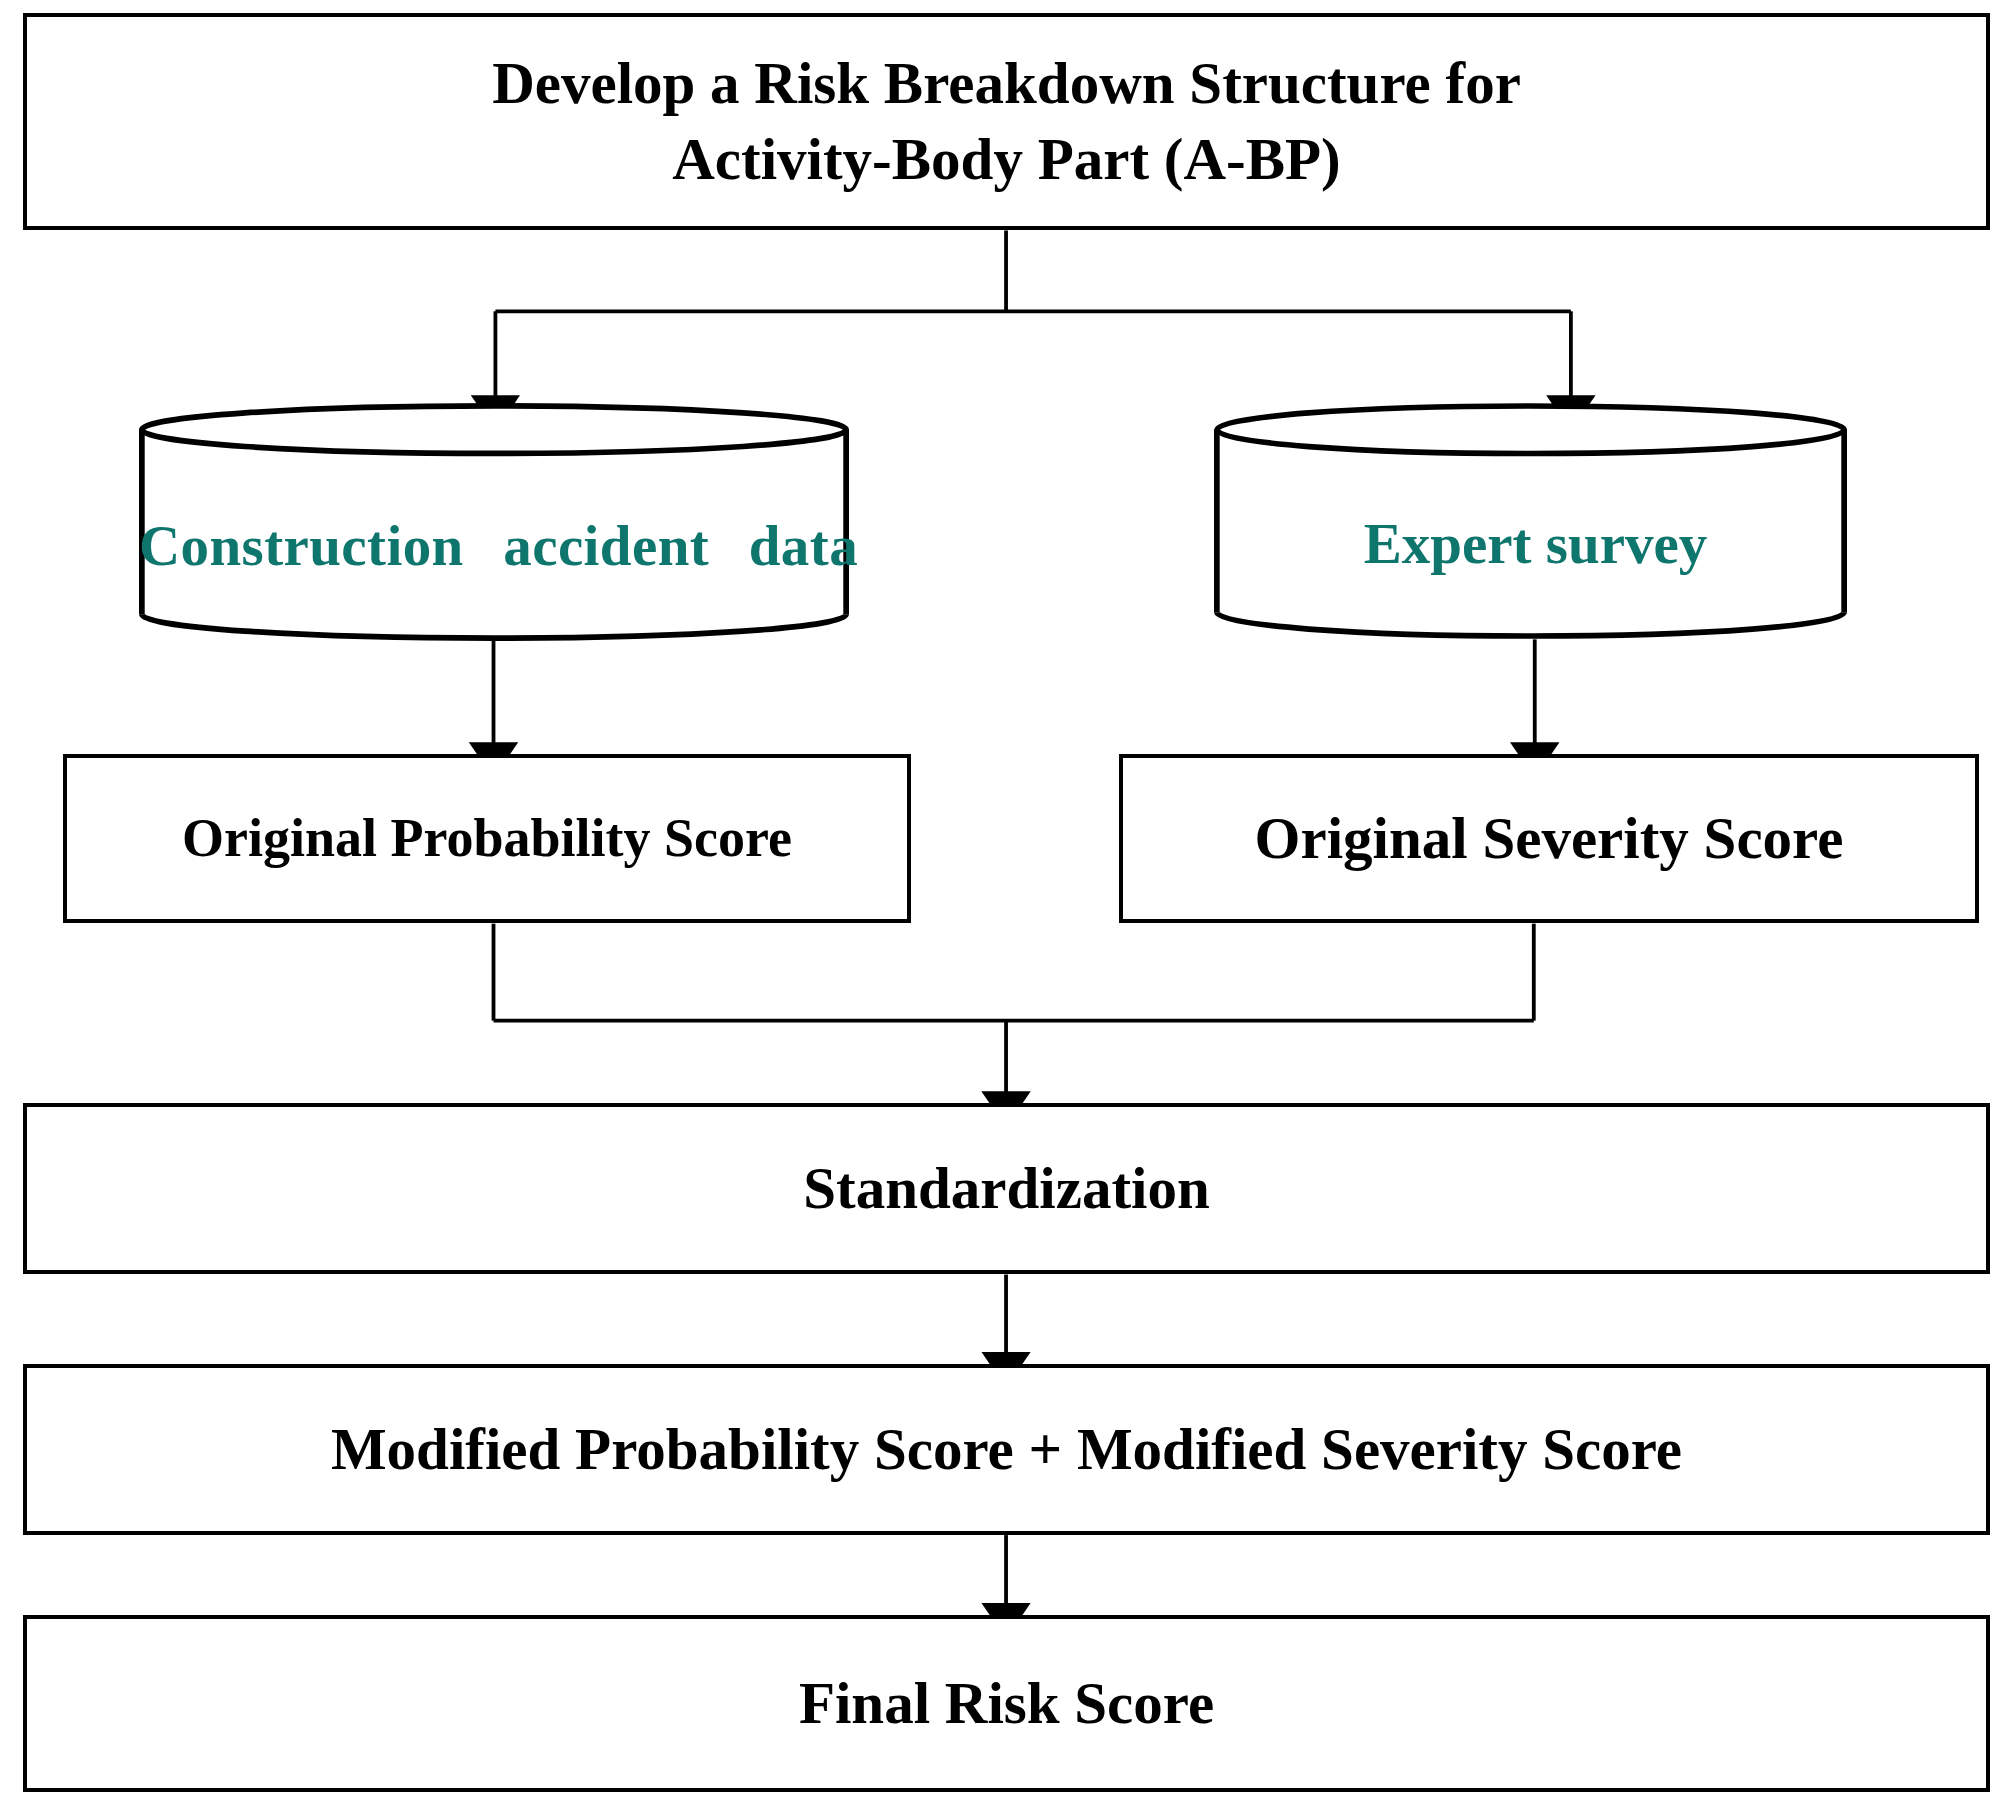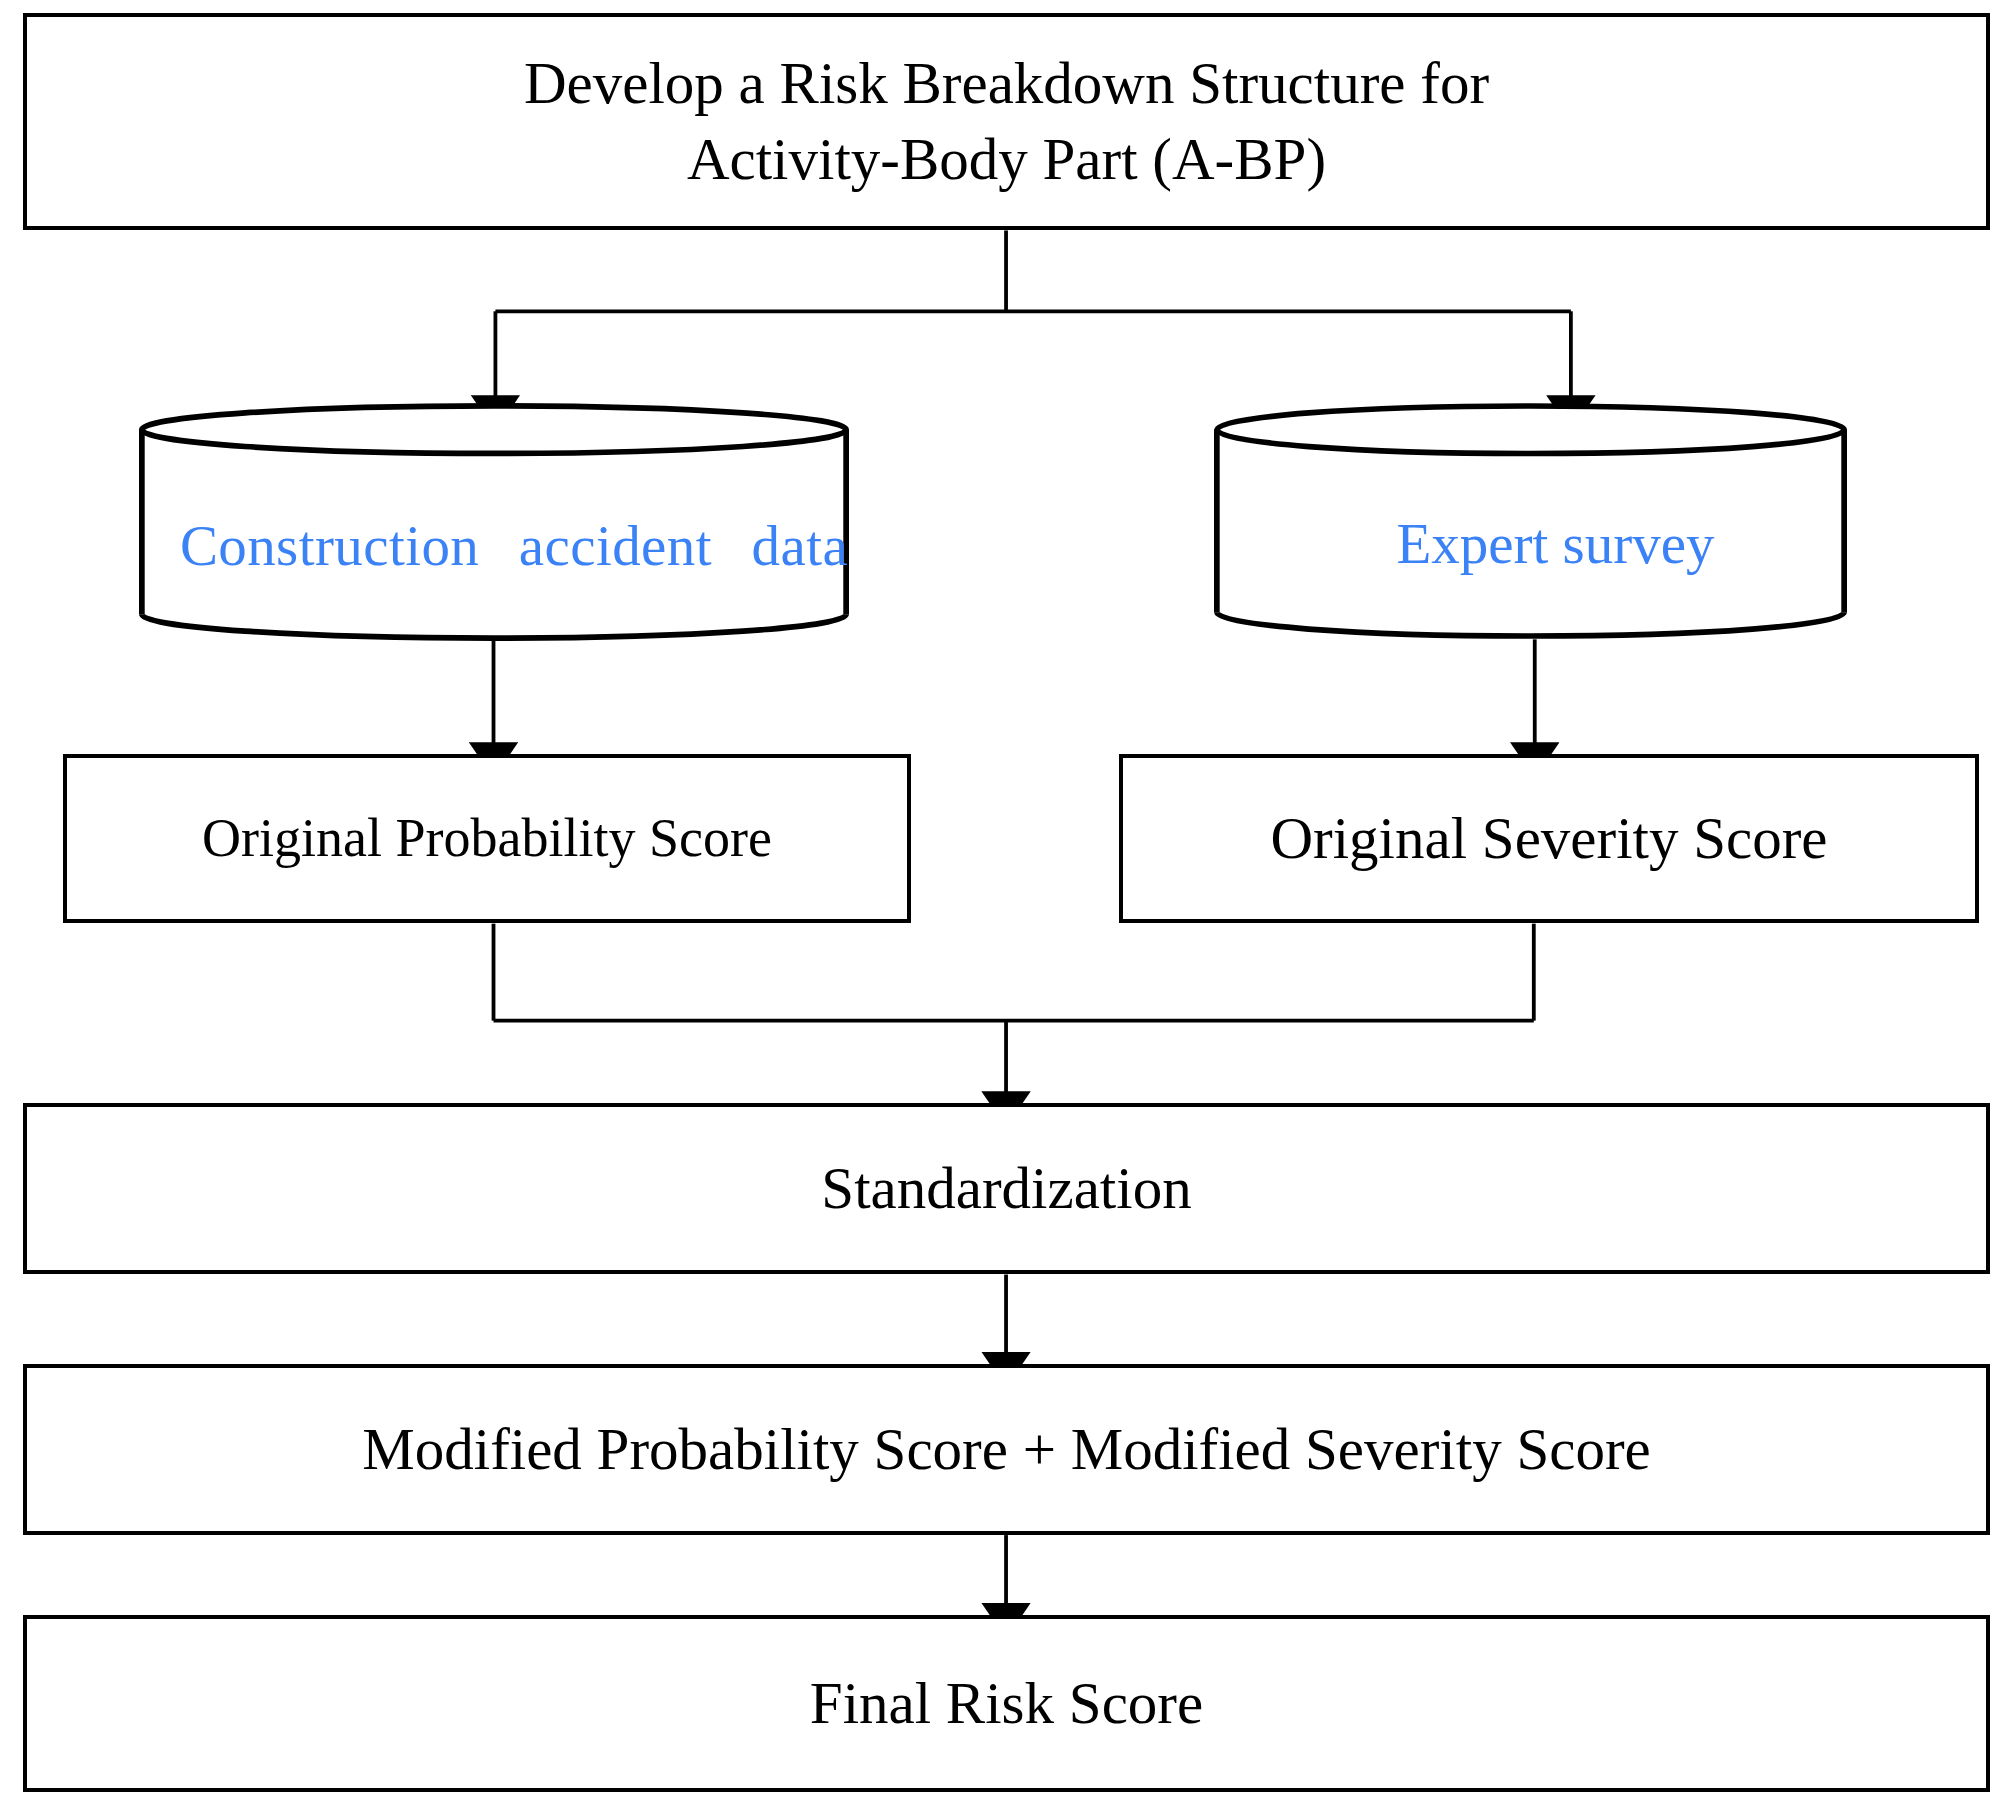--- a/index.html
+++ b/index.html
@@ -8,20 +8,21 @@
     padding: 0;
     background: #ffffff;
   }
   #canvas {
     position: relative;
     width: 2014px;
     height: 1815px;
     background: #ffffff;
     font-family: "Liberation Serif", "DejaVu Serif", serif;
     overflow: hidden;
+    font-weight: bold;
   }
   .node-box {
     position: absolute;
     box-sizing: border-box;
     border: 4.8px solid #000000;
     background: #ffffff;
     display: flex;
     align-items: center;
     justify-content: center;
     text-align: center;
@@ -38,24 +39,23 @@
     position: absolute;
   }
   .cyl svg {
     display: block;
   }
   .cyl-text {
     position: absolute;
     left: 0;
     right: 0;
     text-align: center;
-    color: #3b82f6;
+    color: #0f766e;
     white-space: nowrap;
     font-family: "Liberation Serif", "DejaVu Serif", serif;
-    margin-left: 40px;
   }
   .cyl-text.justified {
     letter-spacing: 0.4px;
     word-spacing: 25px;
   }
   .conn {
     position: absolute;
     pointer-events: none;
   }
   .conn svg {

